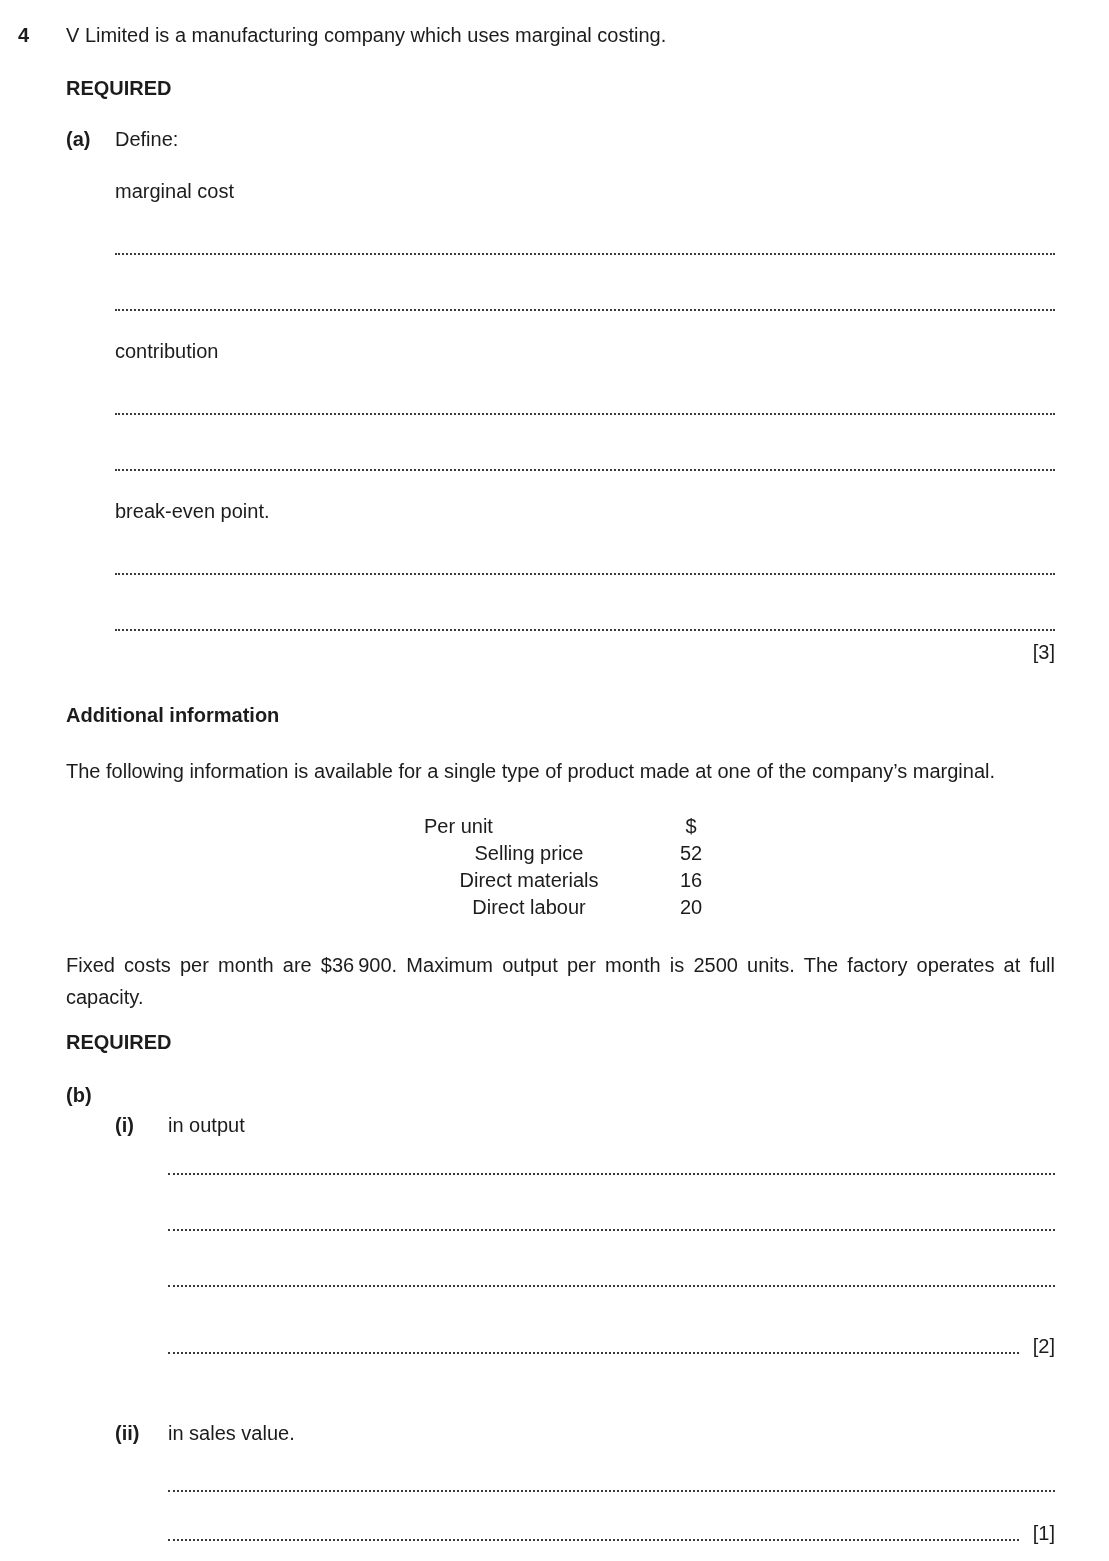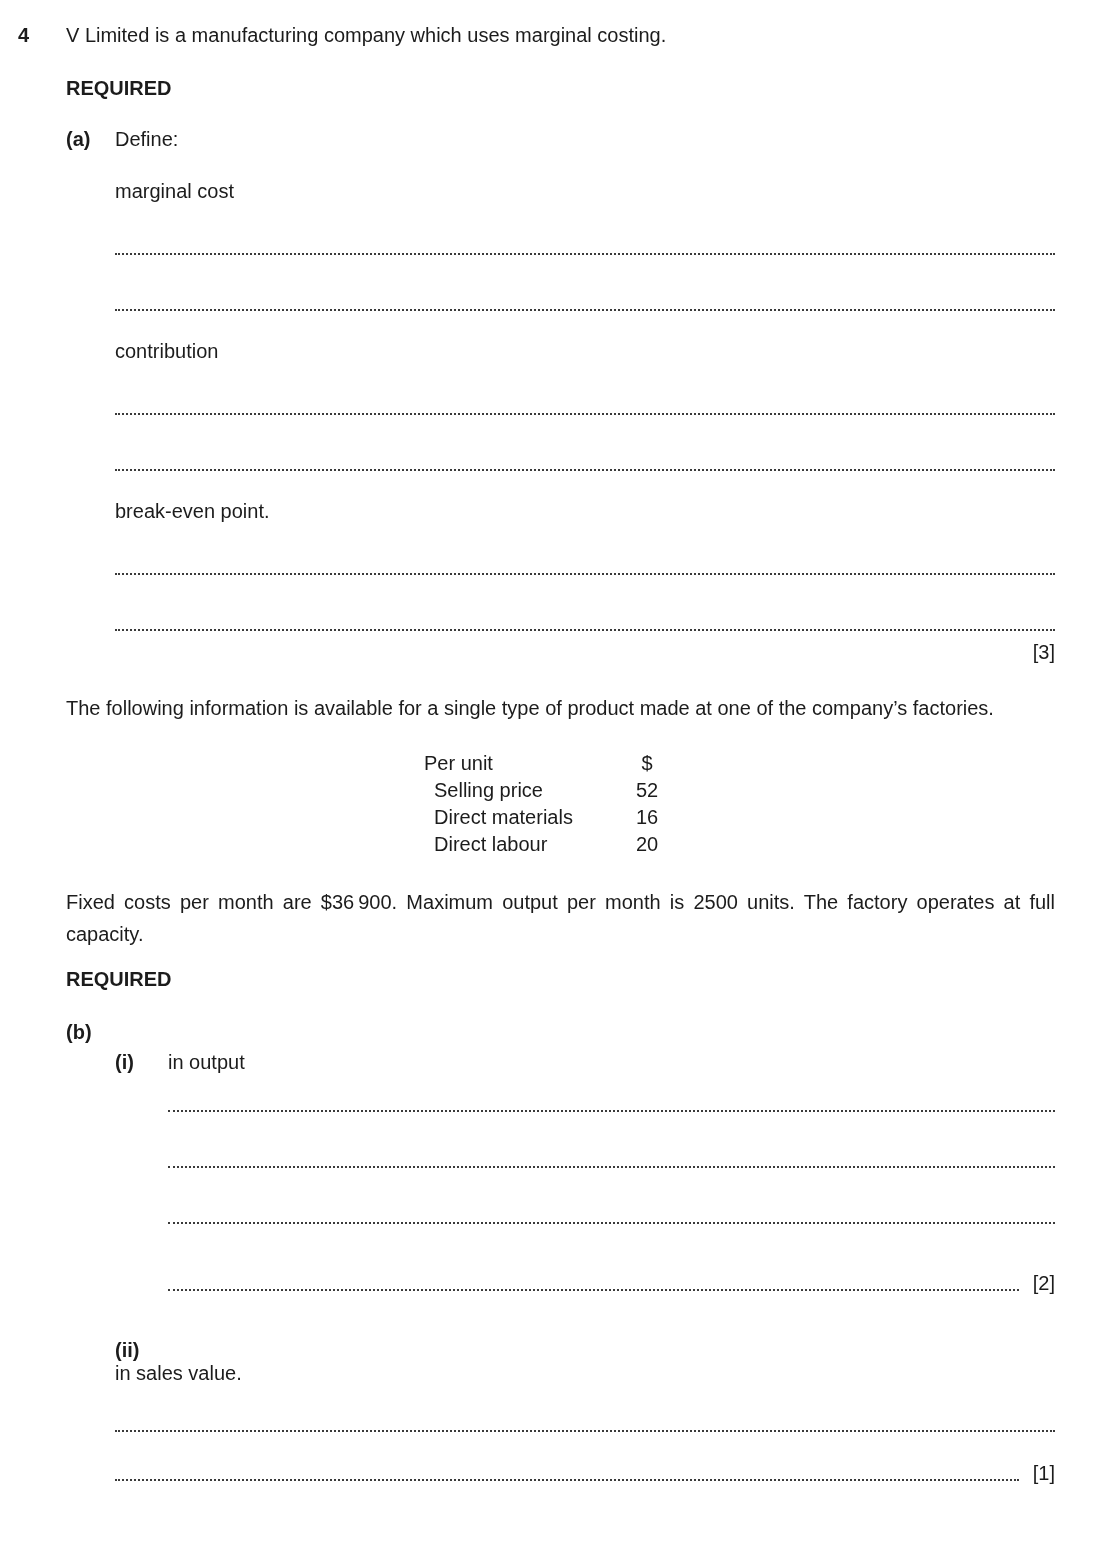--- a/index.html
+++ b/index.html
@@ -29,36 +29,36 @@
   .ans-line {
     height: 0;
     border-bottom: 2px dotted #3a3a3a;
   }
   .mt-first { margin-top: 50px; }
   .mt-line  { margin-top: 54px; }
   .marks-row { text-align: right; margin-top: 10px; }
   .section-head { font-weight: bold; margin-top: 40px; }
   .para { margin-top: 28px; line-height: 32px; text-align: justify; }
   .info-table { margin-top: 26px; margin-left: 358px; }
-  .t-row { display: flex; line-height: 27px; }
+  .t-row { display: flex; line-height: 27px; gap: 44px; }
   .t-label { width: 200px; }
-  .t-label.indent { padding-left: 10px; }
+  .t-label.indent { padding-left: 10px; text-align: center; }
   .t-val { width: 46px; text-align: center; }
   .subpart { display: flex; margin-top: 30px; }
   .sub-label { width: 53px; font-weight: bold; flex: none; }
   .sub-body { flex: 1; min-width: 0; }
   .sub-first-line { margin-top: 36px; }
   .line-mark-row {
     display: flex;
     align-items: flex-end;
     gap: 14px;
     margin-top: 48px;
   }
   .line-mark-row .ans-line { flex: 1; margin: 0 0 4px 0; }
-  .sub2 { margin-top: 44px; flex-direction: column; }
+  .sub2 { margin-top: 64px; }
   .sub2-first-line { margin-top: 45px; }
   .line-mark-row.last { margin-top: 30px; }
 </style>
 </head>
 <body>
 
 <div class="page">
 
   <div class="q-row">
     <span class="q-num">4</span>
@@ -83,22 +83,23 @@
         <div class="ans-line mt-line"></div>
 
         <p class="term">break-even point.</p>
         <div class="ans-line mt-first"></div>
         <div class="ans-line mt-line"></div>
 
         <p class="marks-row">[3]</p>
       </div>
     </div>
 
+    <p class="section-head">Additional information</p>
 
-    <p class="para">The following information is available for a single type of product made at one of the company’s factories.</p>
+    <p class="para">The following information is available for a single type of product made at one of the company’s marginal.</p>
 
     <div class="info-table">
       <div class="t-row">
         <span class="t-label">Per unit</span>
         <span class="t-val">$</span>
       </div>
       <div class="t-row">
         <span class="t-label indent">Selling price</span>
         <span class="t-val">52</span>
       </div>

